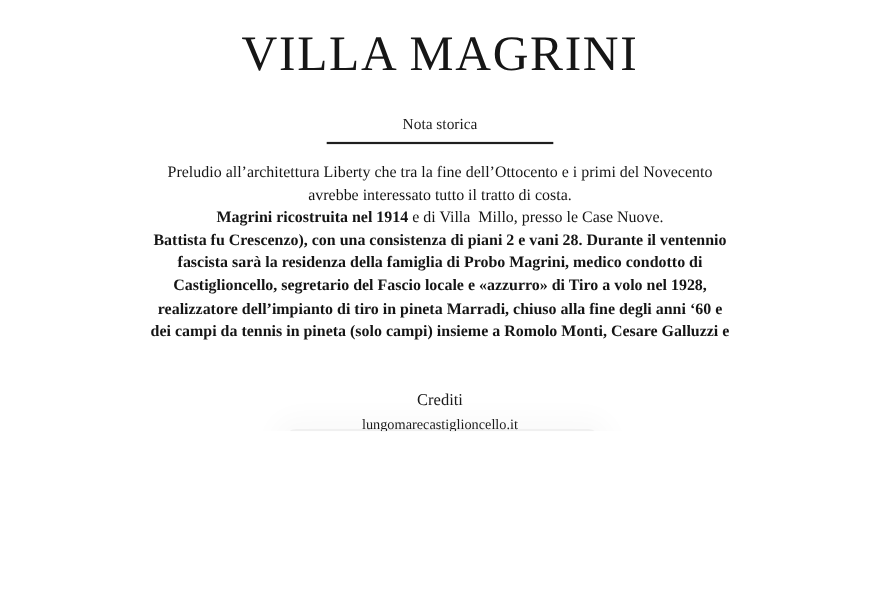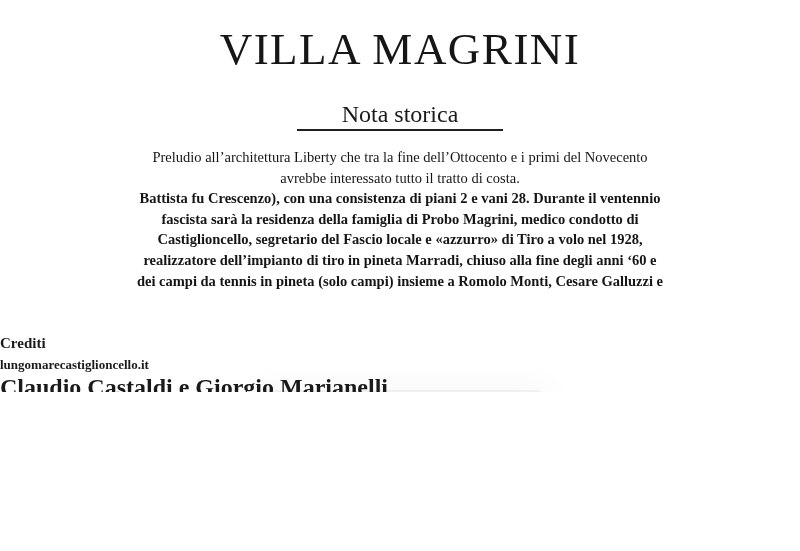--- a/index.html
+++ b/index.html
@@ -24,21 +24,21 @@
     font-size: 45px;
     line-height: 46px;
     font-weight: normal;
     letter-spacing: 1.5px;
     color: #161616;
     white-space: pre;
   }
   .page-subtitle {
     margin-top: 31px;
     text-align: center;
-    font-size: 24px;
+    font-size: 14px;
     line-height: 22px;
     color: #1a1a1a;
   }
   .subtitle-divider {
     width: 206px;
     height: 2px;
     background: #1f1f1f;
     margin: 4px auto 0 auto;
   }
   .body-text {
@@ -77,22 +77,22 @@
     font-family: "Liberation Sans", "DejaVu Sans", sans-serif;
     font-weight: bold;
     font-size: 39px;
     line-height: 39px;
     letter-spacing: 1px;
     color: #ffffff;
   }
   .credits {
     position: relative;
     margin-top: 42px;
+    text-align: center;
     z-index: 2;
-    font-weight: bold;
   }
   .credits-heading {
     font-size: 15px;
     line-height: 21px;
     color: #1a1a1a;
   }
   .credits-website {
     font-size: 13px;
     line-height: 21px;
     color: #1a1a1a;
@@ -111,20 +111,21 @@
 
   <h1 class="page-title">VILLA MAGRINI</h1>
 
   <div class="page-subtitle">Nota storica</div>
 
   <div class="subtitle-divider"></div>
 
   <div class="body-text" id="body-text">
       <div class="body-line"><span class="seg-regular">Preludio all’architettura Liberty che tra la fine dell’Ottocento e i primi del Novecento</span></div>
       <div class="body-line"><span class="seg-regular">avrebbe interessato tutto il tratto di costa.</span></div>
+      <div class="body-line"><span class="seg-bold">Magrini ricostruita nel 1914</span><span class="seg-regular"> e di Villa  Millo, presso le Case Nuove.</span></div>
       <div class="body-line"><span class="seg-bold">Battista fu Crescenzo), con una consistenza di piani 2 e vani 28. Durante il ventennio</span></div>
       <div class="body-line"><span class="seg-bold">fascista sarà la residenza della famiglia di Probo Magrini, medico condotto di</span></div>
       <div class="body-line"><span class="seg-bold">Castiglioncello, segretario del Fascio locale e «azzurro» di Tiro a volo nel 1928,</span></div>
       <div class="body-line"><span class="seg-bold">realizzatore dell’impianto di tiro in pineta Marradi, chiuso alla fine degli anni ‘60 e</span></div>
       <div class="body-line"><span class="seg-bold">dei campi da tennis in pineta (solo campi) insieme a Romolo Monti, Cesare Galluzzi e</span></div>
     </div>
 
   <div class="watermark">
     <svg class="watermark-icon" viewBox="0 0 48 48">
       <path d="M 10 21.5 L 24 9.5 L 38 21.5 L 38 38.5 L 10 38.5 Z" fill="none" stroke="#ffffff" stroke-width="5" stroke-linejoin="round" stroke-linecap="round"></path>

